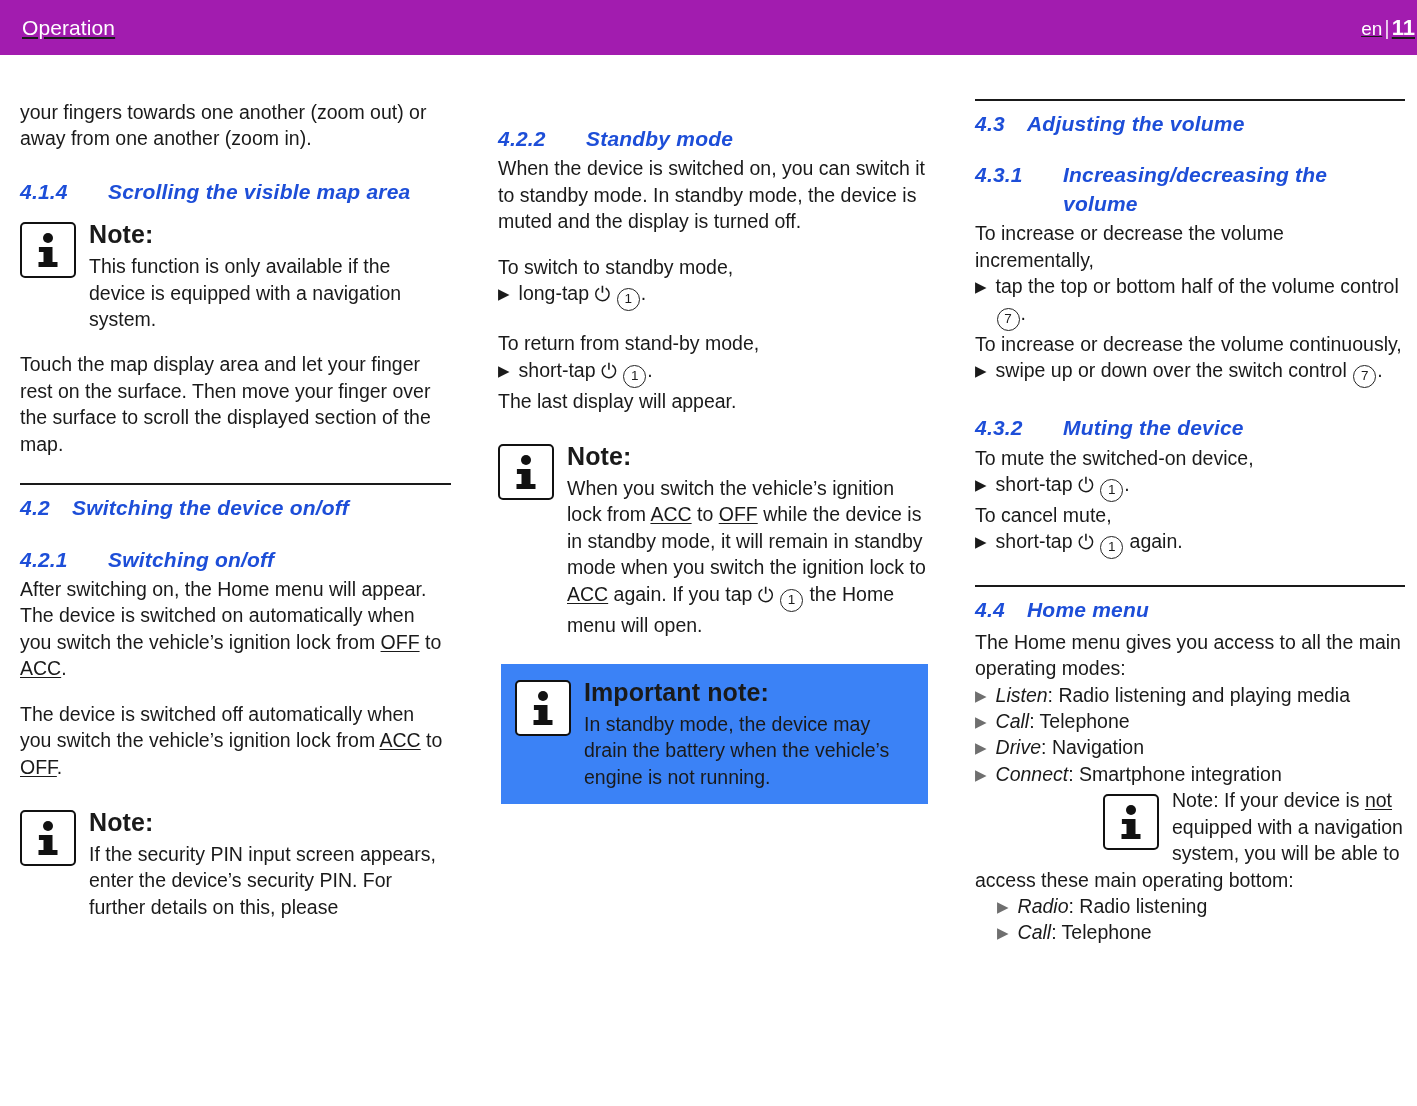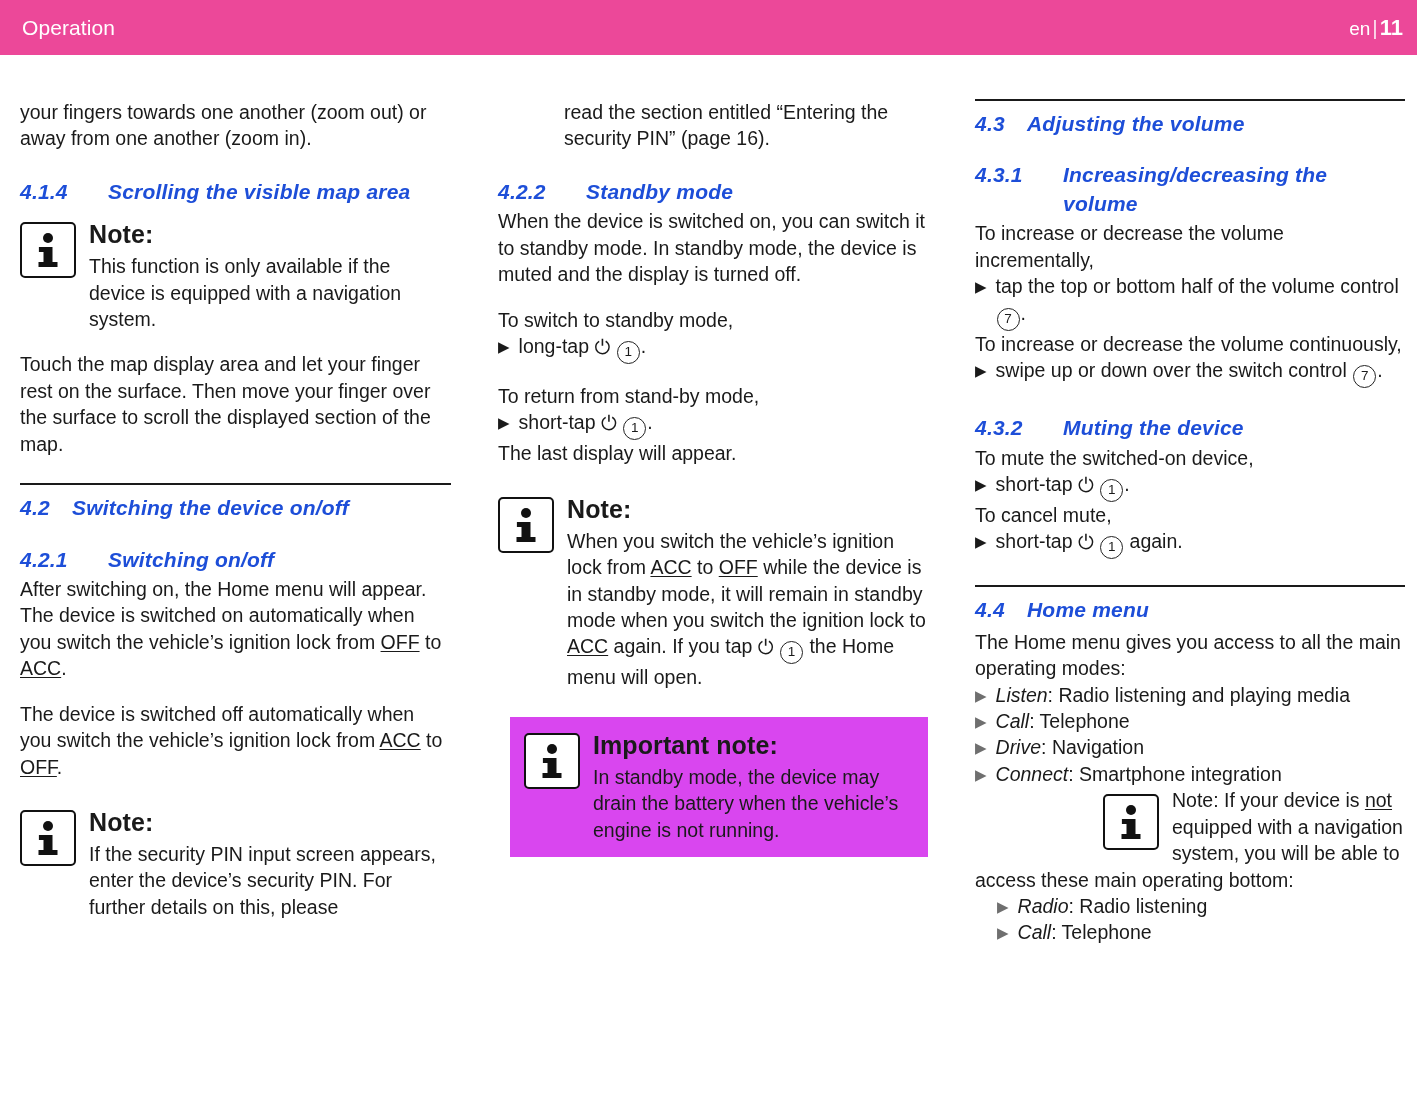--- a/index.html
+++ b/index.html
@@ -9,26 +9,27 @@
   body {
     width: 1417px; height: 1106px;
     font-family: "Liberation Sans", sans-serif;
     color: #1a1a1a;
     overflow: hidden;
   }
 
   
   .header {
     height: 55px;
-    background: #ec4899;
+    background: #a21caf;
     display: flex;
     align-items: center;
     justify-content: space-between;
-    padding: 0 14px 0 22px;
+    padding: 0 2px 0 22px;
     box-sizing: border-box;
+    text-decoration: underline;
   }
   .header-title {
     color: #ffffff;
     font-size: 21px;
     font-weight: 400;
     letter-spacing: 0.1px;
   }
   .header-page {
     color: #ffffff;
     font-size: 20px;
@@ -90,23 +91,23 @@
   h3.sub .num { min-width: 88px; flex: 0 0 auto; }
   h3.sub .txt { flex: 1 1 auto; }
 
   
   .notebox {
     display: flex;
     align-items: flex-start;
     gap: 13px;
   }
   .notebox.shaded {
-    background: #d946ef;
+    background: #3b82f6;
     padding: 12px 12px 14px 14px;
-    margin-left: 12px;
+    margin-left: 3px;
   }
   .note-body { flex: 1 1 auto; }
   .note-title {
     font-weight: 700;
     font-size: 25px;
     margin-bottom: 1px;
     letter-spacing: .1px;
   }
   .note-text { font-size: 19.5px; line-height: 1.355; }
 
@@ -277,23 +278,20 @@
       <div class="note-body">
         <div class="note-title">Note:</div>
         <div class="note-text">If the security PIN input screen appears, enter the device’s security PIN. For further details on this, please</div>
       </div>
     </div>
 
   </div>
 
   <div class="col">
 
-    <div style="padding-left:66px;">
-      <p>read the section entitled “Entering the security PIN” (page 16).</p>
-    </div>
 
     <div class="gap-lg"></div>
 
     <h3 class="sub">
       <span class="num">4.2.2</span>
       <span class="txt">Standby mode</span>
     </h3>
 
     <p>When the device is switched on, you can switch it to standby mode. In standby mode, the device is muted and the display is turned off.</p>
 

